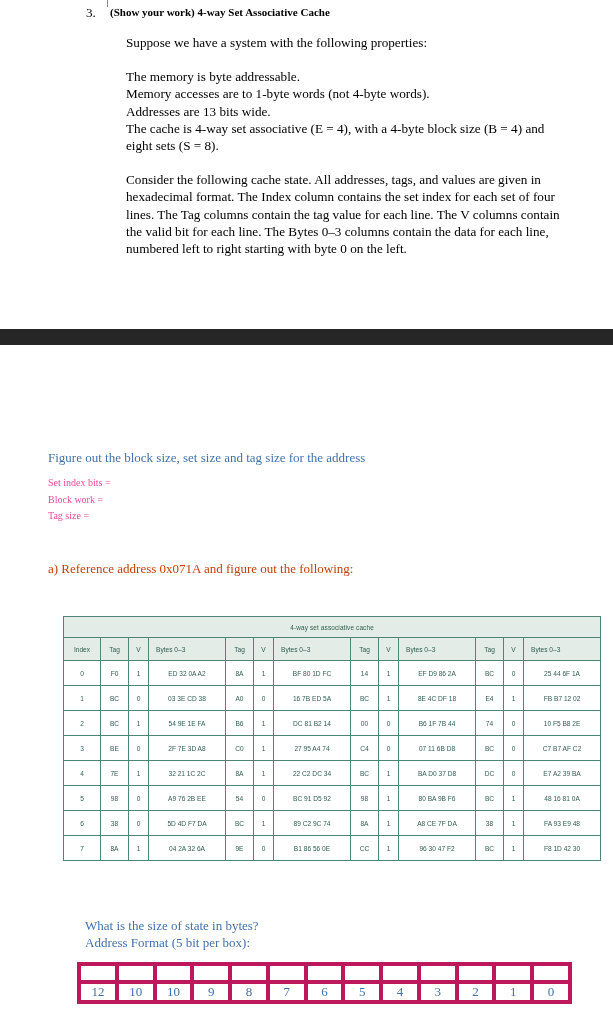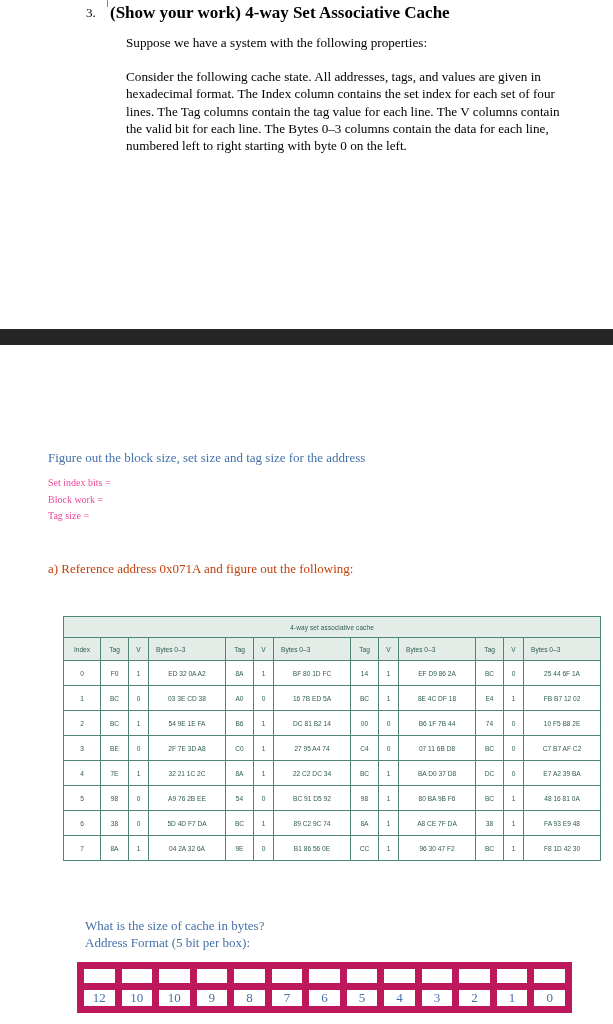--- a/index.html
+++ b/index.html
@@ -43,21 +43,21 @@
     display: flex;
     align-items: flex-start;
   }
   .q-number {
     width: 24px;
     font-size: 13.2px;
     line-height: 17px;
   }
   .q-title {
     font-weight: bold;
-    font-size: 17px;
+    font-size: 11px;
     line-height: 17px;
   }
   .q-body {
     position: absolute;
     left: 110px;
     top: 34px;
     width: 450px;
     font-size: 13.2px;
     line-height: 17.2px;
   }
@@ -172,21 +172,21 @@
     top: 962px;
     width: 495px;
   }
   table.addr-table {
     border-collapse: collapse;
     table-layout: fixed;
     width: 495px;
     font-family: "Liberation Serif", "DejaVu Serif", serif;
   }
   table.addr-table td {
-    border: 7px solid #be185d;
+    border: 4px solid #be185d;
     height: 16px;
     text-align: center;
     vertical-align: middle;
     font-size: 13px;
     color: #4472a8;
     padding: 0;
   }
   table.addr-table tr.blank-row td { height: 14px; }
 </style>
 </head>
@@ -194,20 +194,24 @@
 
 <div class="page-tick"></div>
 
 <div class="question-block">
   <div class="q-number-row">
     <span class="q-number">3.</span>
     <span class="q-title">(Show your work) 4-way Set Associative Cache</span>
   </div>
   <div class="q-body">
     <p>Suppose we have a system with the following properties:</p>
+    <p style="white-space: pre-line;">The memory is byte addressable.
+Memory accesses are to 1-byte words (not 4-byte words).
+Addresses are 13 bits wide.
+The cache is 4-way set associative (E = 4), with a 4-byte block size (B = 4) and eight sets (S = 8).</p>
     <p>Consider the following cache state. All addresses, tags, and values are given in hexadecimal format. The Index column contains the set index for each set of four lines. The Tag columns contain the tag value for each line. The V columns contain the valid bit for each line. The Bytes 0–3 columns contain the data for each line, numbered left to right starting with byte 0 on the left.</p>
   </div>
 </div>
 
 <div class="dark-band"></div>
 
 <div class="blue-prompt-1">Figure out the block size, set size and tag size for the address</div>
 
 <div class="blue-list">
   <div>Set index bits =</div>
@@ -373,21 +377,21 @@
           <td class="cell-bytes">96 30 47 F2</td>
           <td>BC</td>
           <td>1</td>
           <td class="cell-bytes">F8 1D 42 30</td>
         </tr>
       </tbody>
   </table>
 </div>
 
 <div class="blue-prompt-2">
-  <div>What is the size of cache in bytes?</div>
+  <div>What is the size of state in bytes?</div>
   <div>Address Format (5 bit per box):</div>
 </div>
 
 <div class="addr-wrap">
   <table class="addr-table">
     <tbody>
       <tr class="blank-row" id="addr-entry-row">
           <td></td>
           <td></td>
           <td></td>

